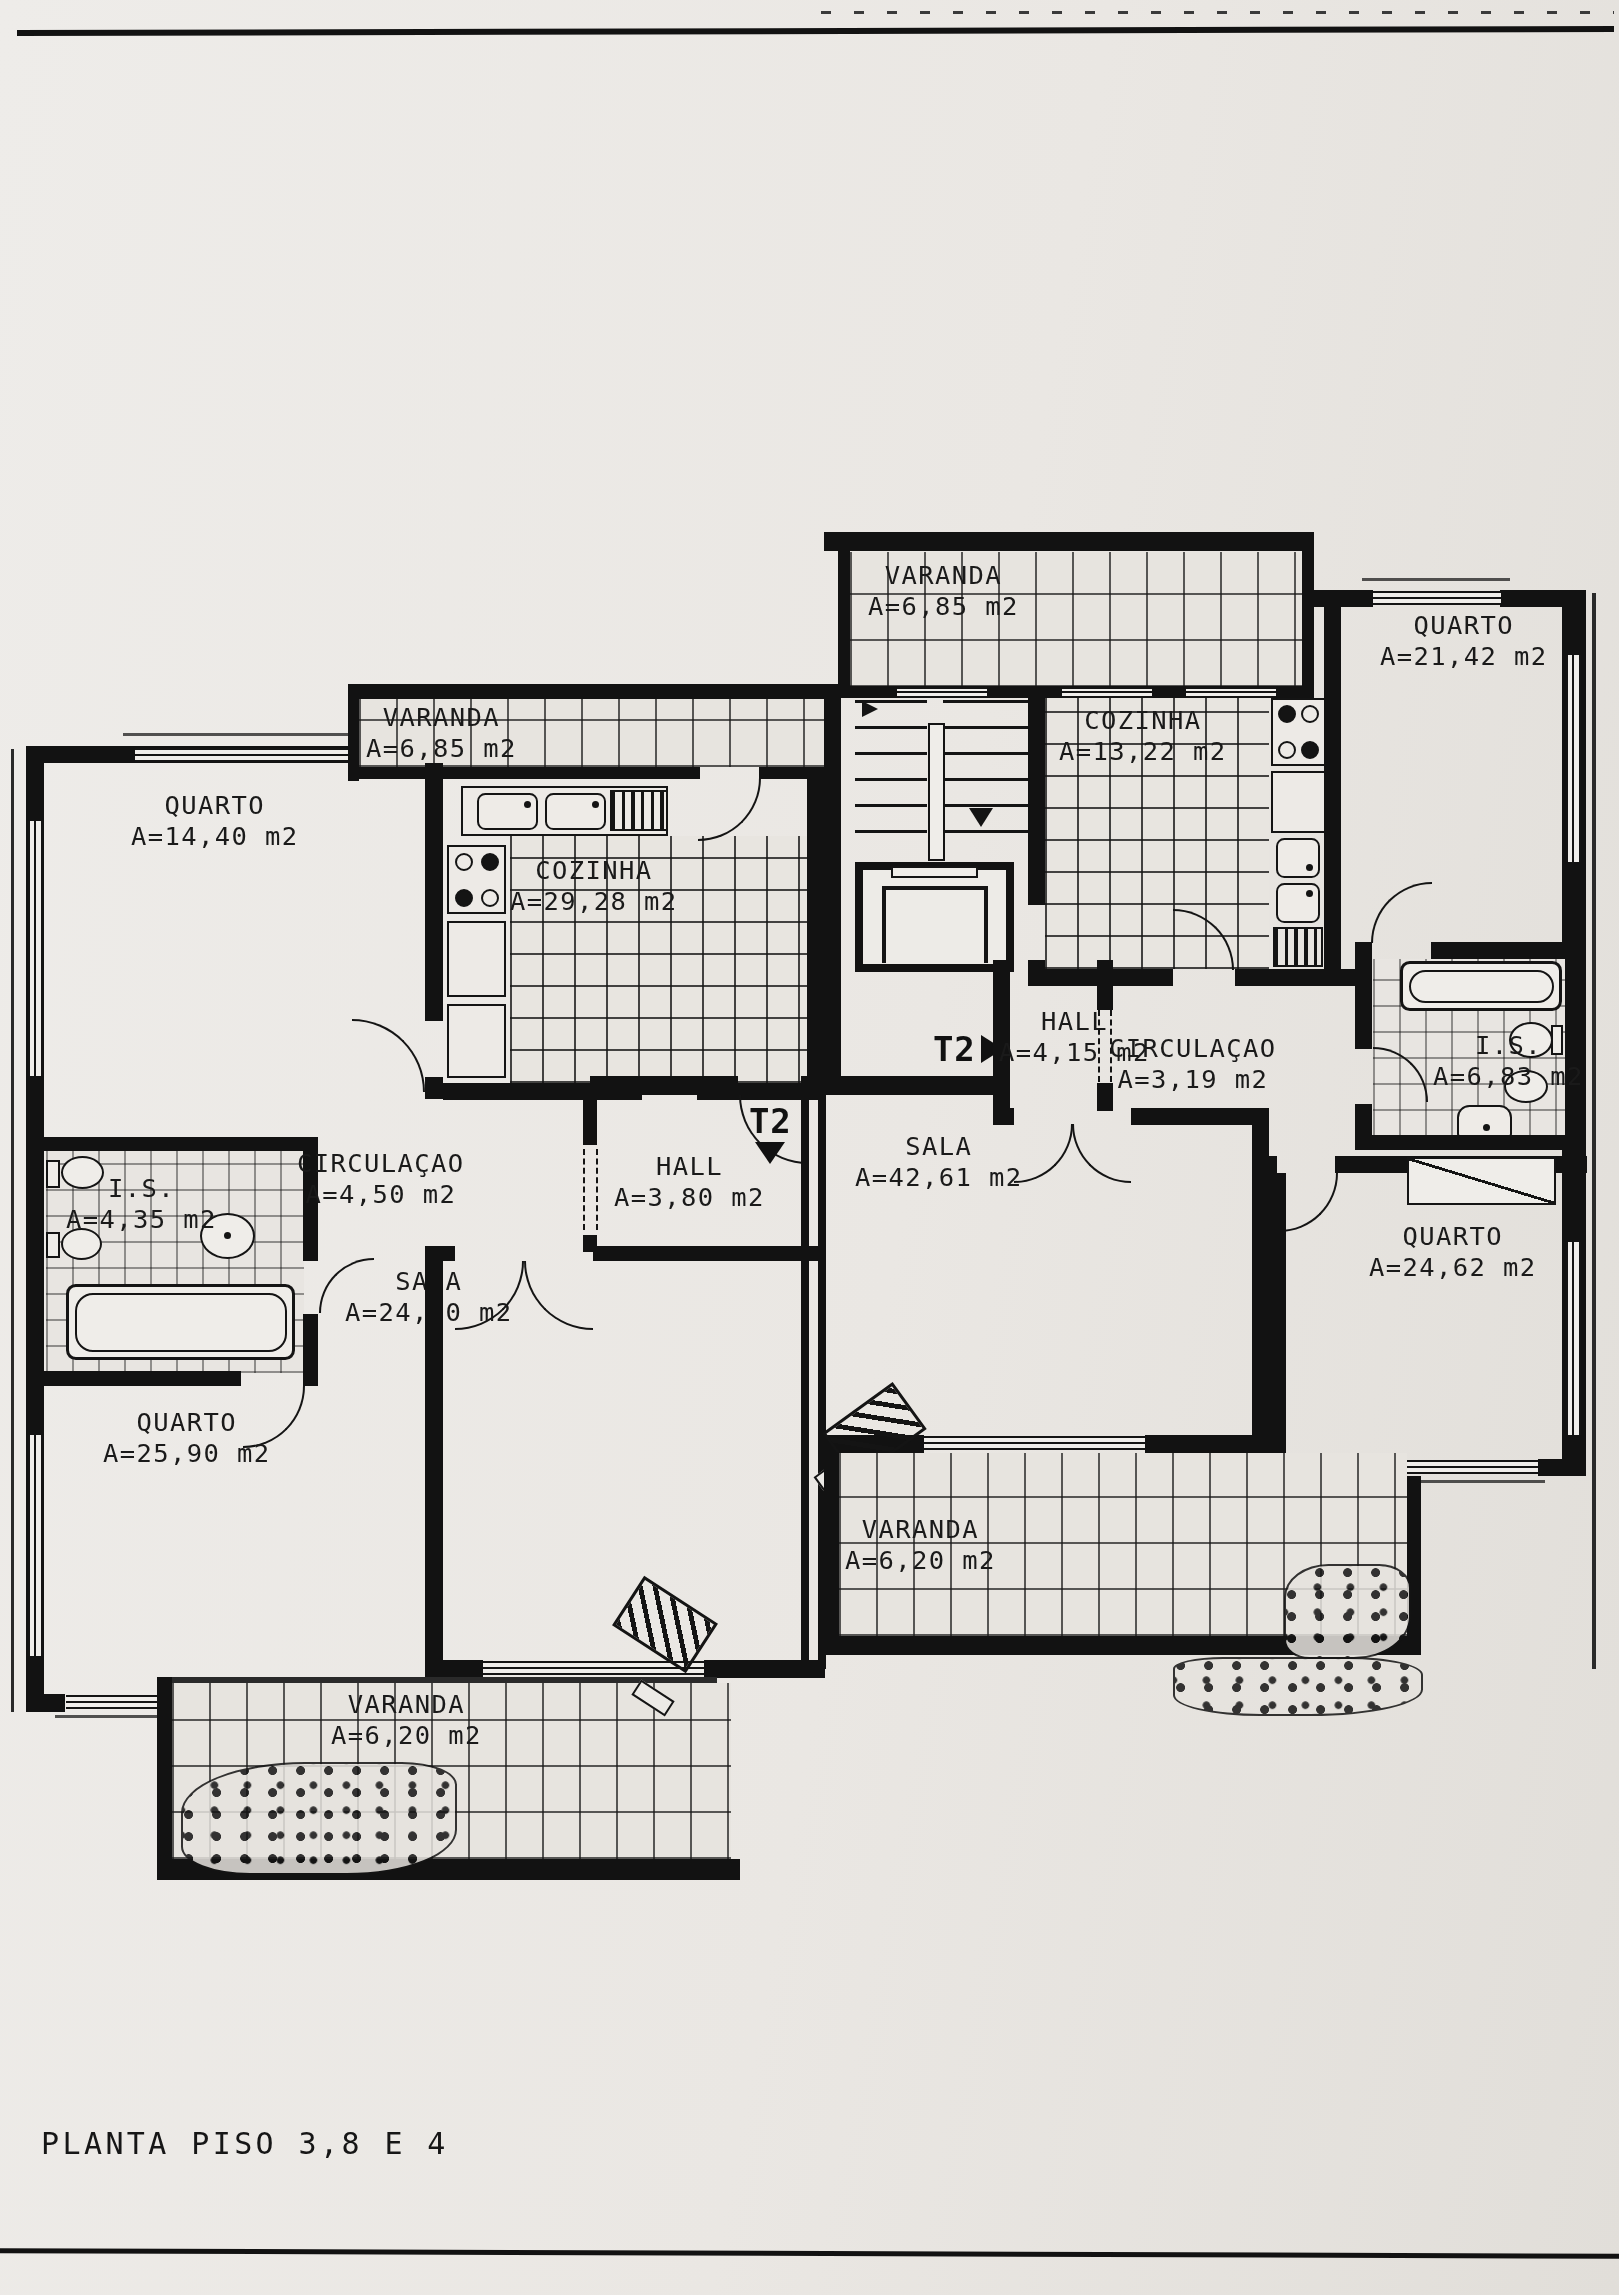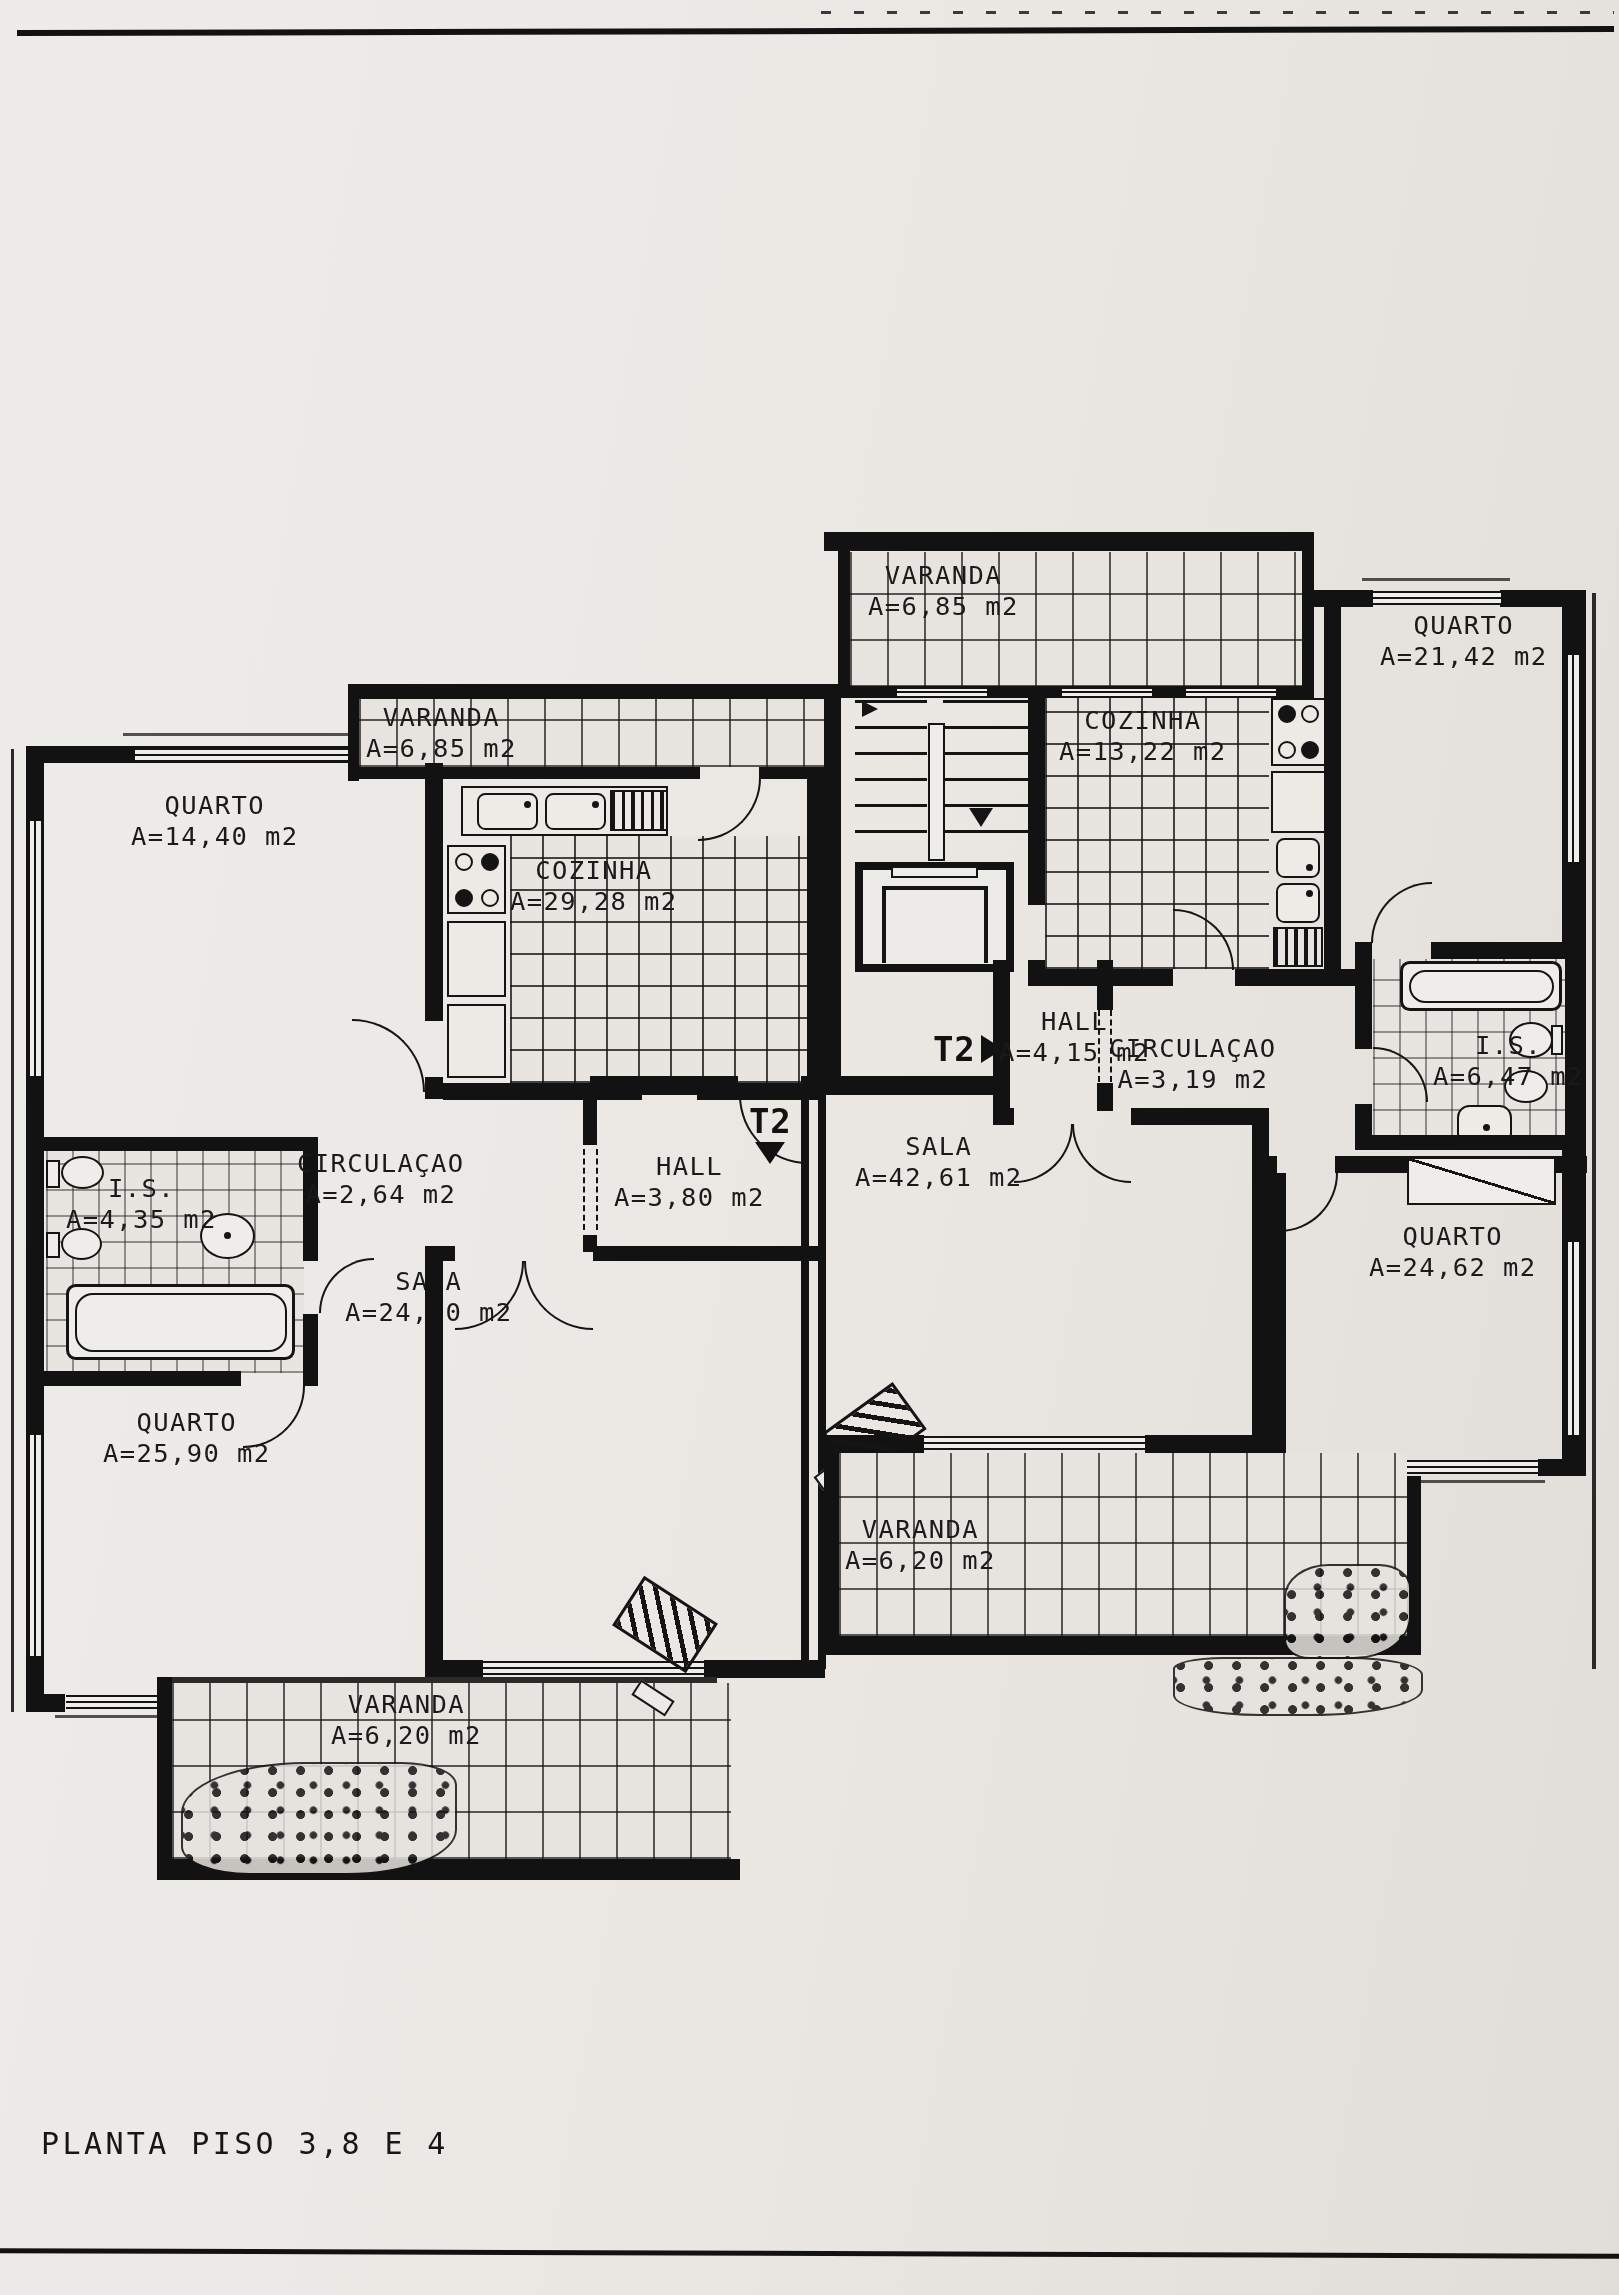--- a/index.html
+++ b/index.html
@@ -130,21 +130,21 @@
   <div class="tub" style="left:66px;top:1284px;width:229px;height:76px;">
       <div class="tub-in"></div>
     </div>
   <div class="lbl" style="left:66px;top:1173px;">
     <div>I.S.</div>
     <div class="l2">A=4,35 m2</div>
   </div>
 
   <div class="lbl" style="left:297px;top:1148px;">
     <div>CIRCULAÇAO</div>
-    <div class="l2">A=2,64 m2</div>
+    <div class="l2">A=4,50 m2</div>
   </div>
   <div class="dashv" style="left:583px;top:1149px;width:15px;height:81px;"></div>
   <div class="w" style="left:583px;top:1099px;width:14px;height:46px;"></div>
   <div class="w" style="left:583px;top:1235px;width:14px;height:16.6px;"></div>
   <div class="lbl" style="left:614px;top:1151px;">
     <div>HALL</div>
     <div class="l2">A=3,80 m2</div>
   </div>
   <div class="w" style="left:590px;top:1076px;width:148px;height:19.3px;"></div>
   <div class="w" style="left:807px;top:1076px;width:17px;height:19.3px;"></div>
@@ -293,21 +293,21 @@
       <div class="tub-in"></div>
     </div>
   <div class="oval" style="left:1509px;top:1022px;width:44px;height:36px;"></div>
   <div class="rect" style="left:1551px;top:1025px;width:12.4px;height:30px;"></div>
   <div class="oval" style="left:1504px;top:1070px;width:44px;height:33px;"></div>
   <div class="sinkr" style="left:1457px;top:1105px;width:55px;height:41px;border-radius:12.4px;">
       <div class="dot" style="left:23.5px;top:16.6px;"></div>
     </div>
   <div class="lbl" style="left:1433px;top:1030px;">
     <div>I.S.</div>
-    <div class="l2">A=6,47 m2</div>
+    <div class="l2">A=6,83 m2</div>
   </div>
   <div class="w" style="left:1355px;top:1135px;width:231px;height:15px;"></div>
 
   <div class="lbl" style="left:855px;top:1131px;">
     <div>SALA</div>
     <div class="l2">A=42,61 m2</div>
   </div>
   <div class="w" style="left:1252px;top:1108px;width:17px;height:327px;"></div>
   <div class="w" style="left:824px;top:1435px;width:100px;height:18px;"></div>
   <div class="w" style="left:1145px;top:1435px;width:124px;height:18px;"></div>

